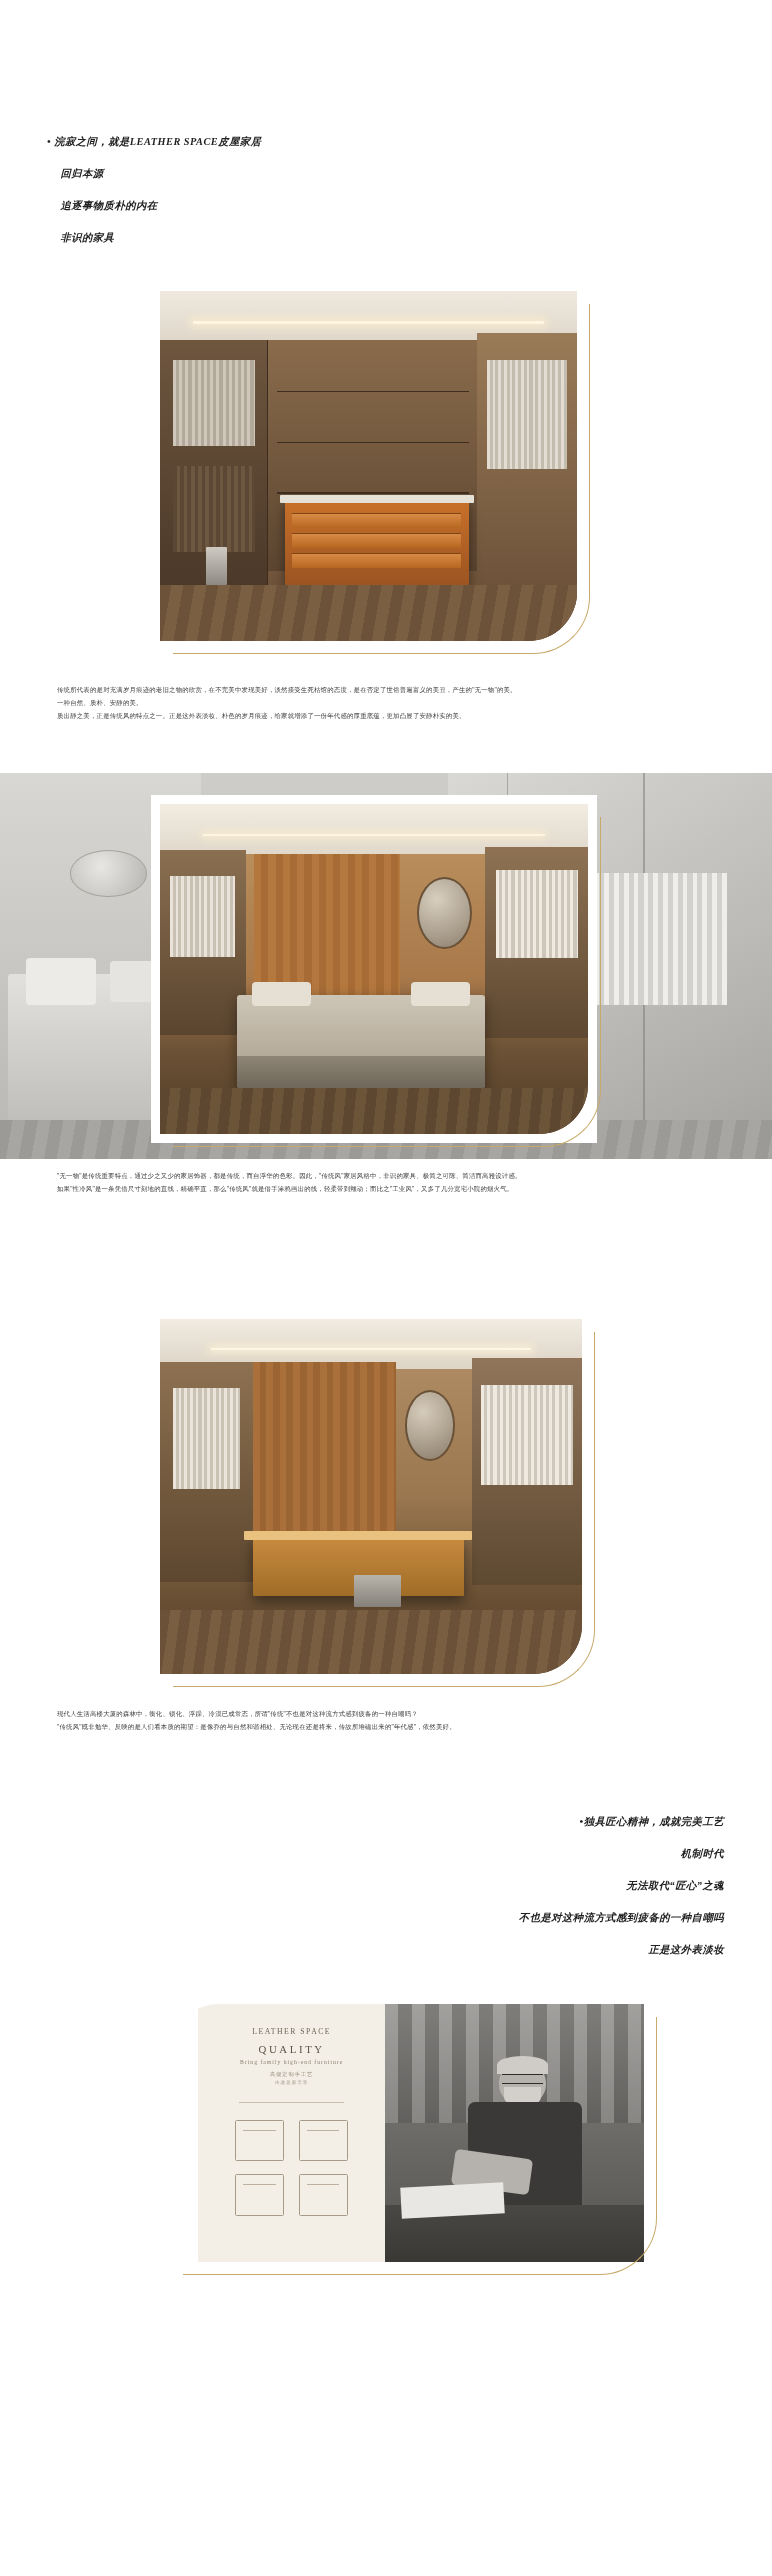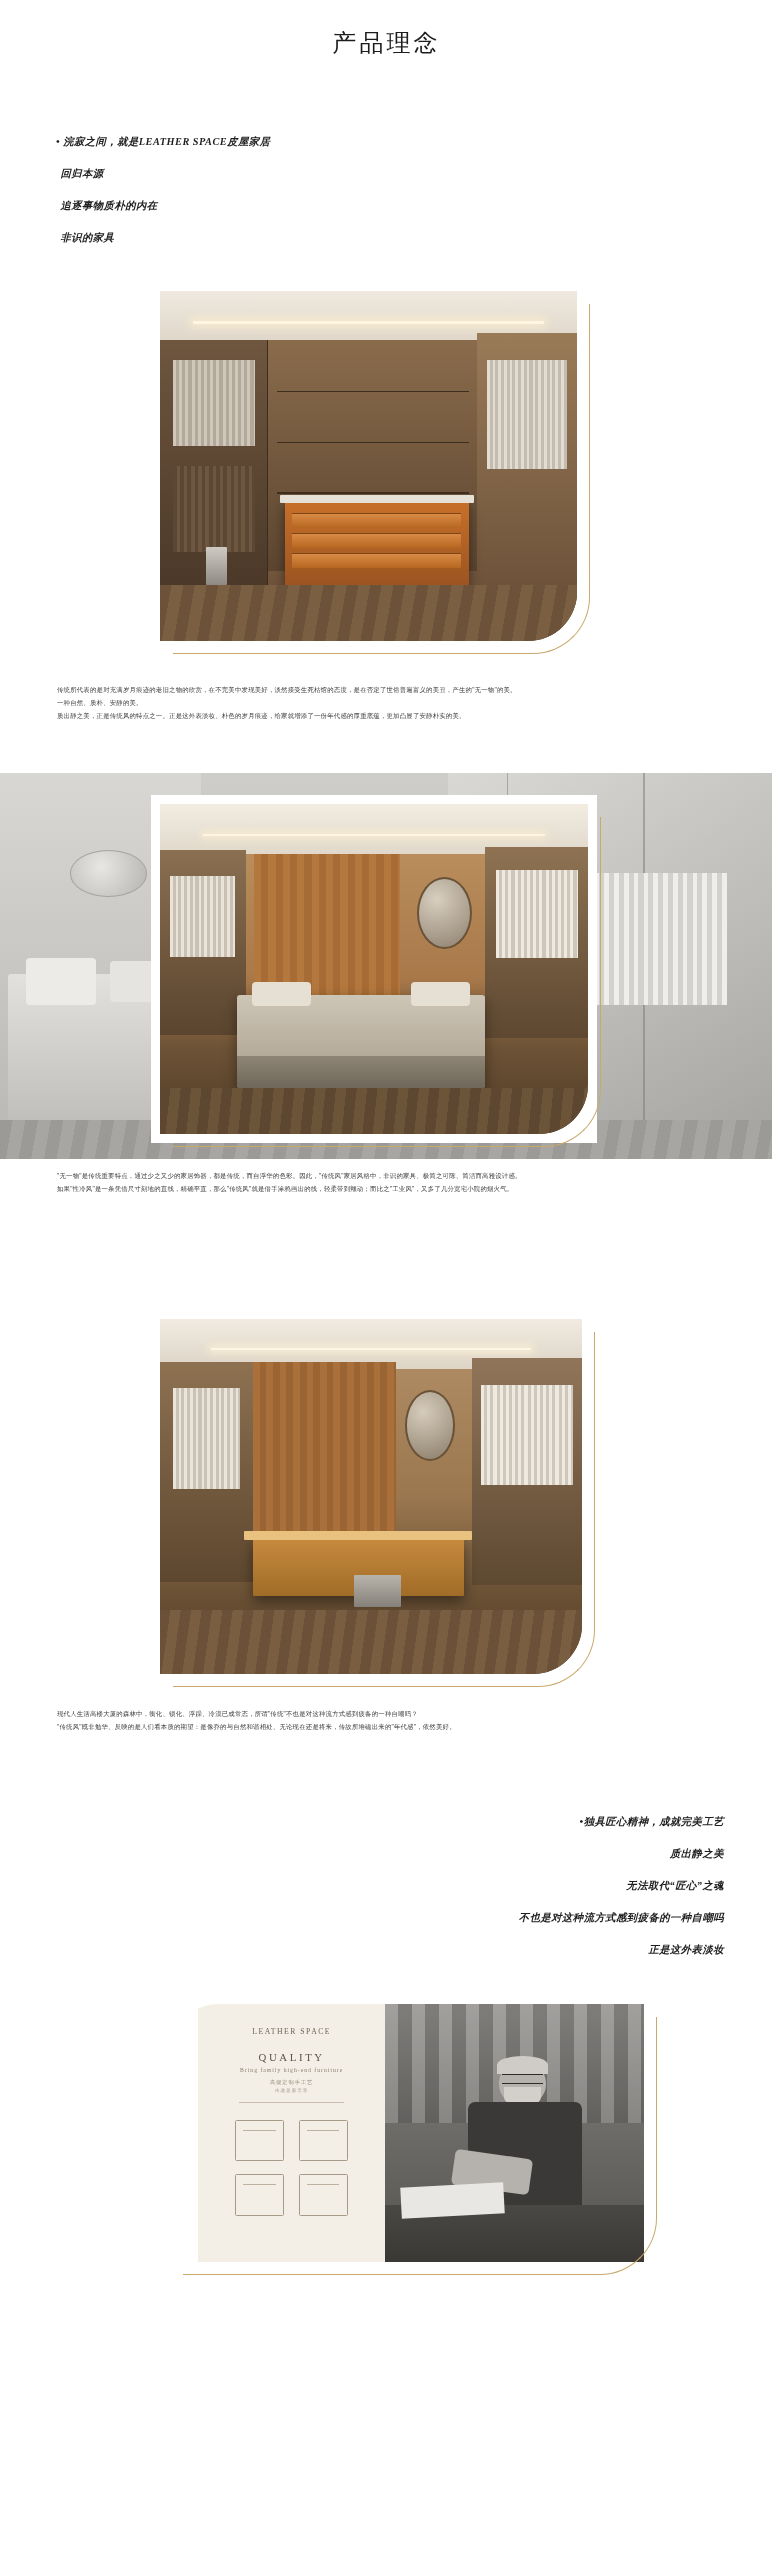--- a/index.html
+++ b/index.html
@@ -47,21 +47,21 @@
     font-size: 10.3px;
     font-weight: bold;
     font-style: italic;
     color: #1f1f1f;
     line-height: 1.2;
     margin-bottom: 19.6px;
     letter-spacing: 0.5px;
     font-family: "Liberation Serif", serif;
   }
   .lead-line.first {
-    margin-left: 9px;
+    margin-left: 0;
   }
   .lead-line.indent {
     margin-left: 13.4px;
   }
   .bullet {
     display: inline-block;
     width: 7.2px;
     color: #1f1f1f;
   }
 
@@ -322,41 +322,40 @@
     background:#3b3937;border-radius:7.2px 7.2px 0 0;}
   .craft .arm{position:absolute;left:26%;top:58%;width:30%;height:14%;
     background:#b5b1ac;border-radius:5.2px;transform:rotate(8deg);}
   .craft .paper{position:absolute;left:6%;bottom:18%;width:40%;height:12%;
     background:#e9e7e3;transform:rotate(-3deg);}
 
   
   .sketch { position:absolute; inset:0; background:#f3efe7; }
   .sketch .hdr{position:absolute;left:12%;top:9%;width:76%;text-align:center;}
   .sketch .hdr .l1{font-family:"Liberation Serif",serif;font-size:7.7px;letter-spacing:1.5px;color:#6f6455;}
-  .sketch .hdr .l2{font-family:"Liberation Serif",serif;font-size:10.8px;letter-spacing:2.6px;color:#5d5345;margin-top:15px;}
+  .sketch .hdr .l2{font-family:"Liberation Serif",serif;font-size:10.8px;letter-spacing:2.6px;color:#5d5345;margin-top:7px;}
   .sketch .hdr .l3{font-family:"Liberation Serif",serif;font-size:5.7px;letter-spacing:1px;color:#8a7f6f;margin-top:4.1px;}
   .sketch .hdr .l4{font-size:5.2px;letter-spacing:1px;color:#9a8f7f;margin-top:5.2px;}
   .sketch .hdr .l5{font-size:4.6px;letter-spacing:1px;color:#a89d8d;margin-top:2.1px;}
   .sketch .rule{position:absolute;left:22%;top:38%;width:56%;height:0.5px;background:#c9bfae;}
   .sketch .b1{position:absolute;left:20%;top:45%;width:26%;height:16%;
     border:0.5px solid #a79b88;border-radius:1.5px;}
   .sketch .b2{position:absolute;left:54%;top:45%;width:26%;height:16%;
     border:0.5px solid #a79b88;border-radius:1.5px;}
   .sketch .b3{position:absolute;left:20%;top:66%;width:26%;height:16%;
     border:0.5px solid #a79b88;border-radius:1.5px;}
   .sketch .b4{position:absolute;left:54%;top:66%;width:26%;height:16%;
     border:0.5px solid #a79b88;border-radius:1.5px;}
   .sketch .bx:before{content:"";position:absolute;left:14%;top:22%;width:70%;height:1px;background:#bdb2a0;}
 </style>
 </head>
 <body>
 
 <div class="page">
 
-  <div class="title">产品理念</div>
 
   <div class="lead-block">
     <div class="lead-line first"><span class="bullet">•</span><span>浣寂之间，就是LEATHER SPACE皮屋家居</span></div>
     <div class="lead-line indent">回归本源</div>
     <div class="lead-line indent">追逐事物质朴的内在</div>
     <div class="lead-line indent">非识的家具</div>
   </div>
 
   <div class="framed" style="left:160px; top:291px; width:417px; height:350px;">
     <div class="photo">
@@ -442,21 +441,21 @@
     <div class="accent"></div>
   </div>
 
   <div class="para" style="left:57px; top:1708px; width:665px;">
     <div>现代人生活高楼大厦的森林中，衡化、锁化、浮躁、冷漠已成常态，所谓"传统"不也是对这种流方式感到疲备的一种自嘲吗？</div>
     <div>"传统风"既非勉华、反映的是人们看本质的期望：是像乔的与自然和谐相处、无论现在还是将来，传故所堆磁出来的"年代感"，依然美好。</div>
   </div>
 
   <div class="right-block" style="top:1816px;">
     <div class="right-line"><span class="bullet">•</span><span>独具匠心精神，成就完美工艺</span></div>
-    <div class="right-line">质出静之美</div>
+    <div class="right-line">机制时代</div>
     <div class="right-line">无法取代“匠心”之魂</div>
     <div class="right-line">不也是对这种流方式感到疲备的一种自嘲吗</div>
     <div class="right-line">正是这外表淡妆</div>
   </div>
 
   <div class="framed" style="left:170px; top:2004px; width:474px; height:258px;">
     <div class="photo tlround" style="display:flex;">
       <div style="position:relative;width:42%;height:100%;">
         <div class="sketch">
           <div class="hdr">

